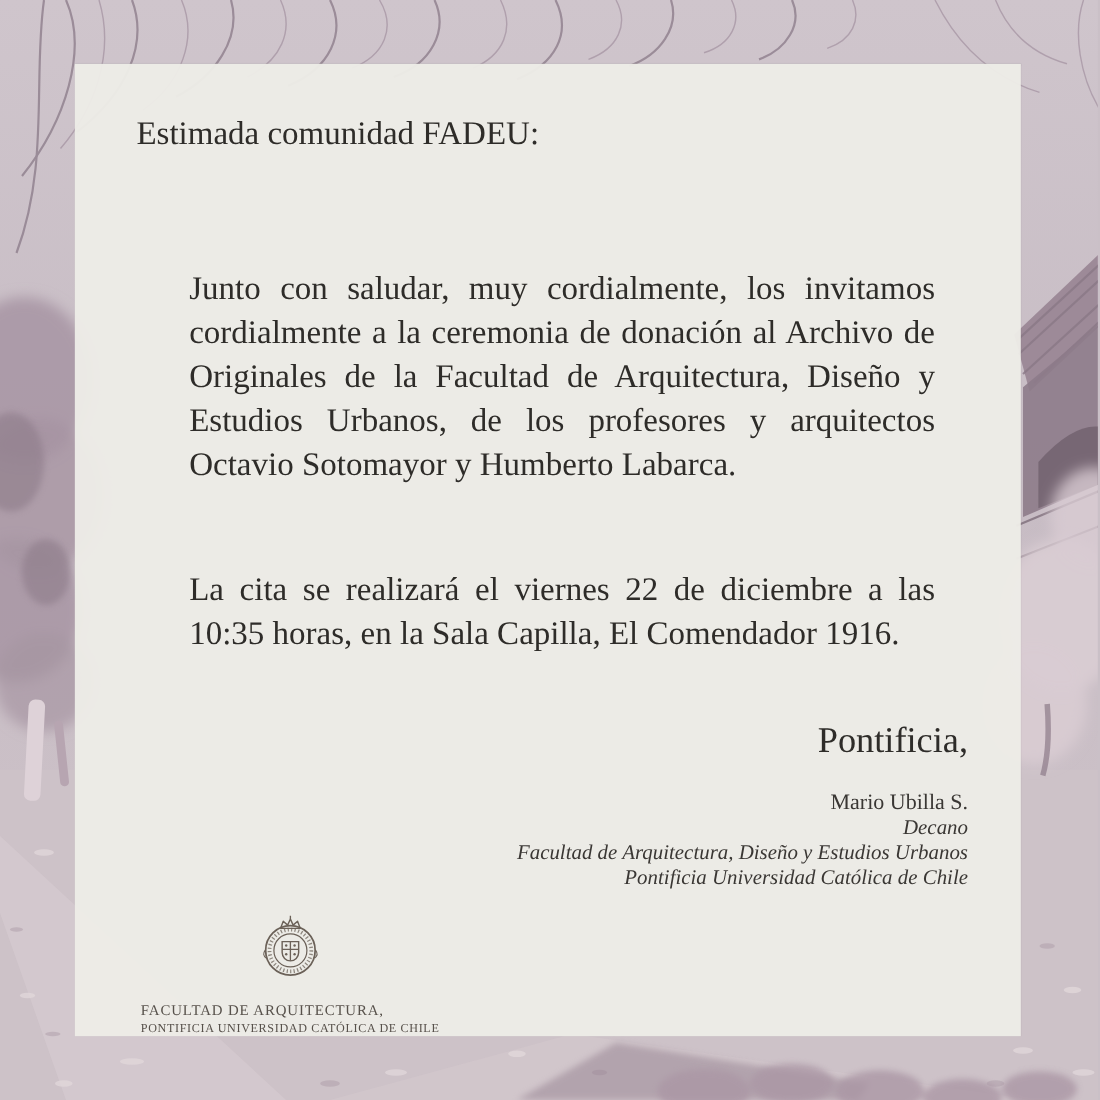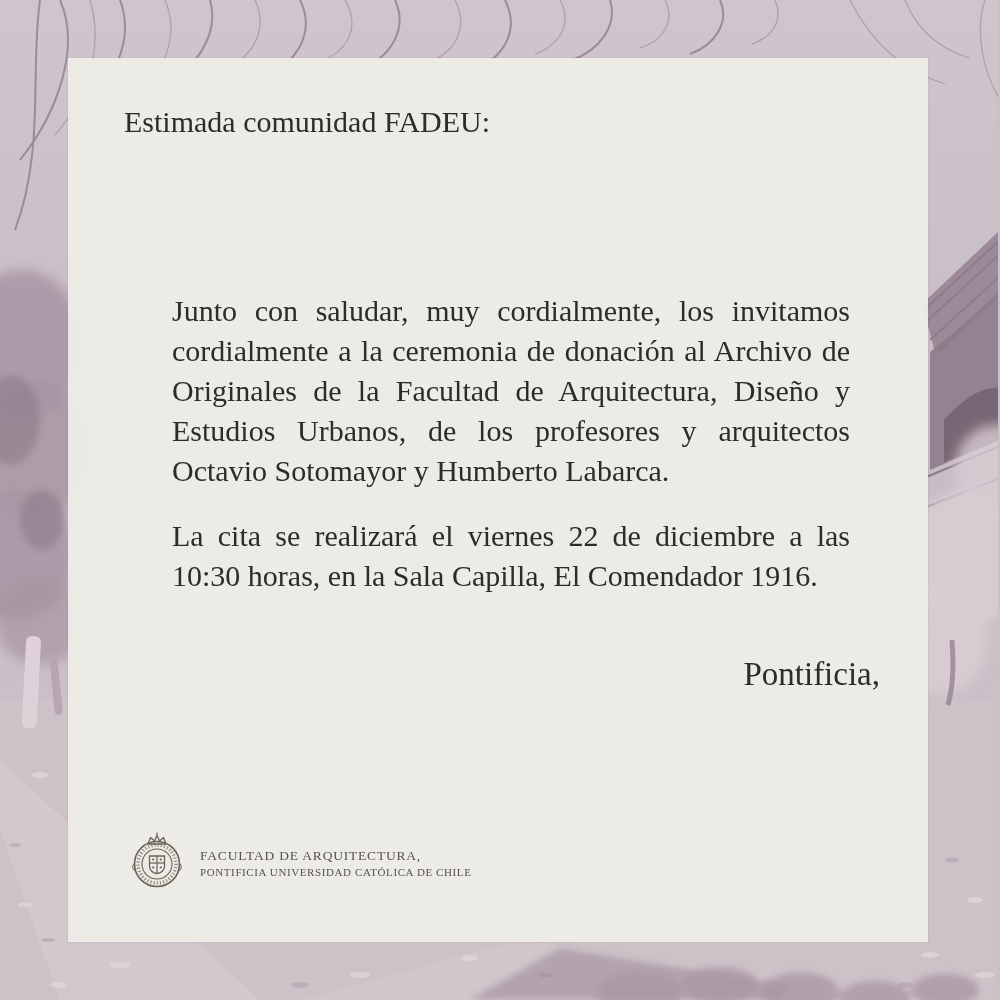--- a/index.html
+++ b/index.html
@@ -15,35 +15,35 @@
   }
   .greeting{
     position:absolute;left:56px;top:44px;
     font-size:30px;line-height:40px;color:#2e2c29;
   }
   .para{
     position:absolute;left:104px;width:678px;margin:0;
     font-size:30px;line-height:40px;text-align:justify;
     color:#2e2c29;
   }
-  .p1{top:185px;margin-top:48px;}
+  .p1{top:185px;}
   .p2{top:458px;}
   .closing{
     position:absolute;left:104px;top:594px;width:708px;
     text-align:right;font-size:33px;line-height:44px;color:#2e2c29;
   }
   .signature{
     position:absolute;left:104px;top:659px;width:708px;
     text-align:right;color:#3a3734;
   }
   .sig-name{font-size:20px;line-height:24px;font-style:normal;}
   .sig-it{font-size:19px;line-height:23px;font-style:italic;}
   .logo{
     position:absolute;left:60px;top:773px;
-    display:flex;align-items:center;gap:14px;color:#57514b;
+    display:flex;align-items:center;gap:14px;color:#57514b;flex-direction:column;
   }
   .logo-text{padding-top:2px;}
   .logo-l12{font-size:13.5px;letter-spacing:0.8px;line-height:17px;}
   .logo-l3{font-size:11px;letter-spacing:0.6px;line-height:16px;}
 </style>
 </head>
 <body>
 
 <div class="canvas">
 
@@ -164,24 +164,30 @@
       </g>
     </g>
   </svg>
 
   <div class="card">
 
     <div class="greeting">Estimada comunidad FADEU:</div>
 
     <p class="para p1">Junto con saludar, muy cordialmente, los invitamos cordialmente a la ceremonia de donación al Archivo de Originales de la Facultad de Arquitectura, Diseño y Estudios Urbanos, de los profesores y arquitectos Octavio Sotomayor y Humberto Labarca.</p>
 
-    <p class="para p2">La cita se realizará el viernes 22 de diciembre a las 10:30 horas, en la Sala Capilla, El Comendador 1916.</p>
+    <p class="para p2">La cita se realizará el viernes 22 de diciembre a las 10:35 horas, en la Sala Capilla, El Comendador 1916.</p>
 
     <div class="closing">Pontificia,</div>
 
+    <div class="signature">
+      <div class="sig-name">Mario Ubilla S.</div>
+      <div class="sig-it">Decano</div>
+      <div class="sig-it">Facultad de Arquitectura, Diseño y Estudios Urbanos</div>
+      <div class="sig-it">Pontificia Universidad Católica de Chile</div>
+    </div>
 
     <div class="logo">
       <span>
         <svg width="58" height="58" viewBox="0 0 58 58" fill="none" aria-hidden="true">
 
           <path d="M20,13 L22.5,6.5 L26.5,10 L29,4.5 L31.5,10 L35.5,6.5 L38,13 Z" stroke="#6b6158" stroke-width="1.3" fill="none" stroke-linejoin="round"></path>
           <line x1="29" y1="4.5" x2="29" y2="1.5" stroke="#6b6158" stroke-width="1.2"></line>
 
           <circle cx="29" cy="33" r="22.5" stroke="#6b6158" stroke-width="1.6"></circle>
 

